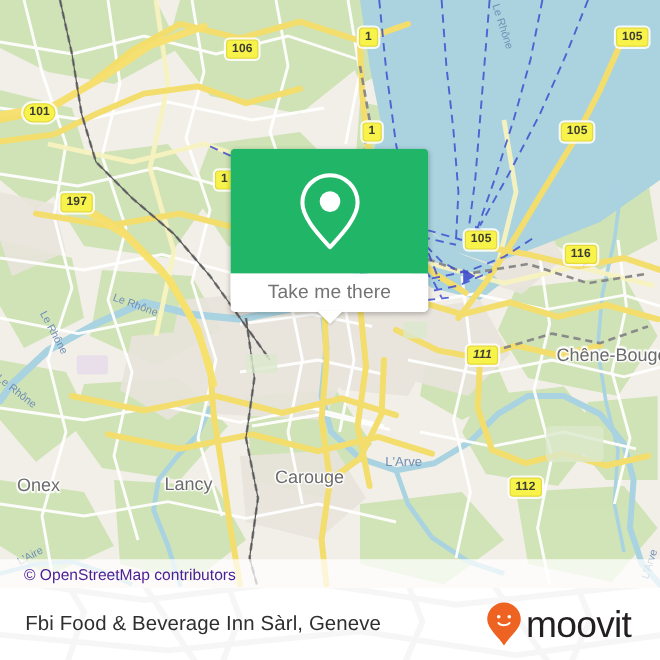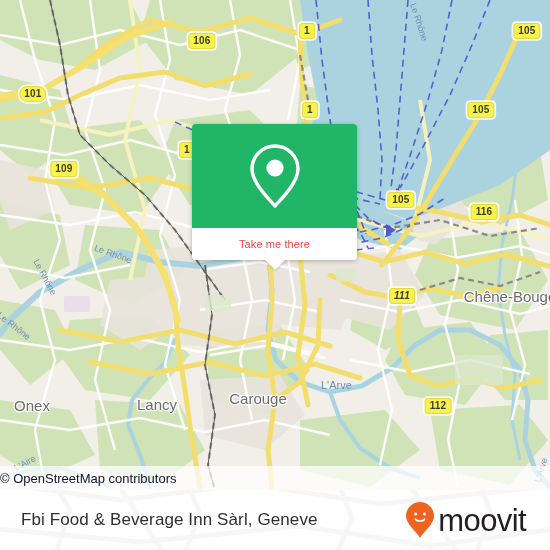--- a/index.html
+++ b/index.html
@@ -93,22 +93,22 @@
     justify-content: center;
   }
   .card-foot {
     height: 32px;
     background: #ffffff;
     display: flex;
     align-items: center;
     justify-content: center;
   }
   .card-foot-label {
-    font-size: 11px;
-    color: #ef4444;
+    font-size: 16px;
+    color: #737373;
     letter-spacing: 0.1px;
   }
   .card-tail {
     position: absolute;
     left: 275px;
     top: 259px;
     width: 0; height: 0;
     border-left: 11px solid transparent;
     border-right: 11px solid transparent;
     border-top: 11px solid #ffffff;
@@ -122,22 +122,22 @@
     left: 0;
     top: 466px;
     width: 550px;
     height: 24px;
     background: rgba(255,255,255,0.72);
     display: flex;
     align-items: center;
   }
   .attrib-text {
     font-size: 13px;
-    color: #0f172a;
-    padding-left: 0;
+    color: #4c1d95;
+    padding-left: 20px;
     text-align: center;
   }
 
   
   .footer {
     position: absolute;
     left: 0;
     top: 490px;
     width: 550px;
     height: 60px;
@@ -369,21 +369,21 @@
     <div class="water-label" style="left:25px; top:463px; transform:translate(-50%,-50%) rotate(-28deg);">L'Aire</div>
     <div class="water-label" style="left:541px; top:470px; transform:translate(-50%,-50%) rotate(-72deg);">L'Arve</div>
 
     <div class="place" style="left:32px; top:405px;">Onex</div>
     <div class="place" style="left:157px; top:404px;">Lancy</div>
     <div class="place" style="left:258px; top:398px;">Carouge</div>
     <div class="place" style="left:510px; top:296px;">Chêne-Bouge</div>
 
     <div class="shield" style="left:202px; top:41px;">106</div>
     <div class="shield" style="left:33px;  top:94px;border-radius:8px;">101</div>
-    <div class="shield" style="left:64px;  top:169px;">109</div>
+    <div class="shield" style="left:64px;  top:169px;">197</div>
     <div class="shield" style="left:307px; top:31px;">1</div>
     <div class="shield" style="left:310px; top:110px;">1</div>
     <div class="shield" style="left:187px; top:150px;">1</div>
     <div class="shield" style="left:527px; top:31px;">105</div>
     <div class="shield" style="left:481px; top:110px;">105</div>
     <div class="shield" style="left:401px; top:200px;">105</div>
     <div class="shield" style="left:484px; top:212px;text-align:center;">116</div>
     <div class="shield" style="left:402px; top:296px;font-style:italic;">111</div>
     <div class="shield" style="left:438px; top:383px;margin-top:23px;">112</div>
 

